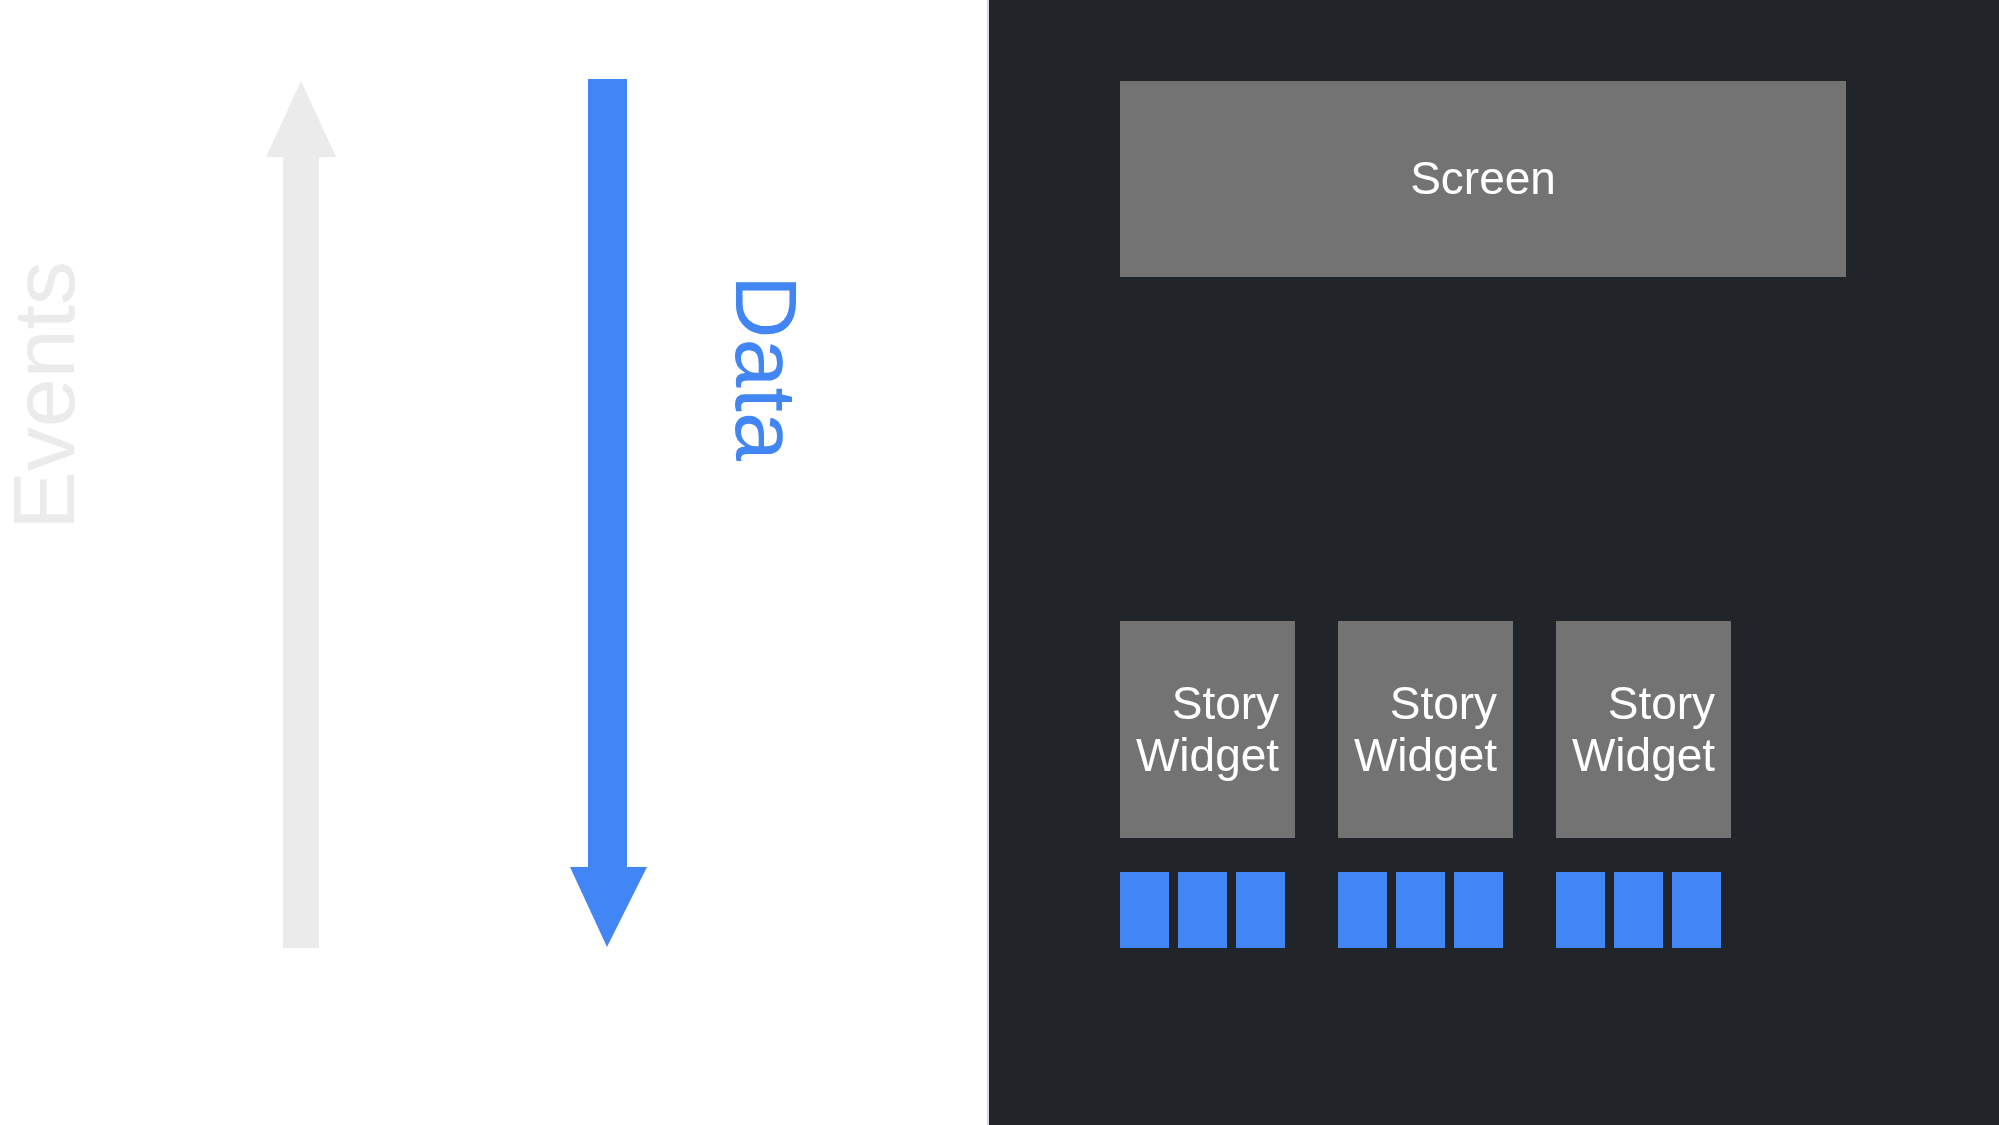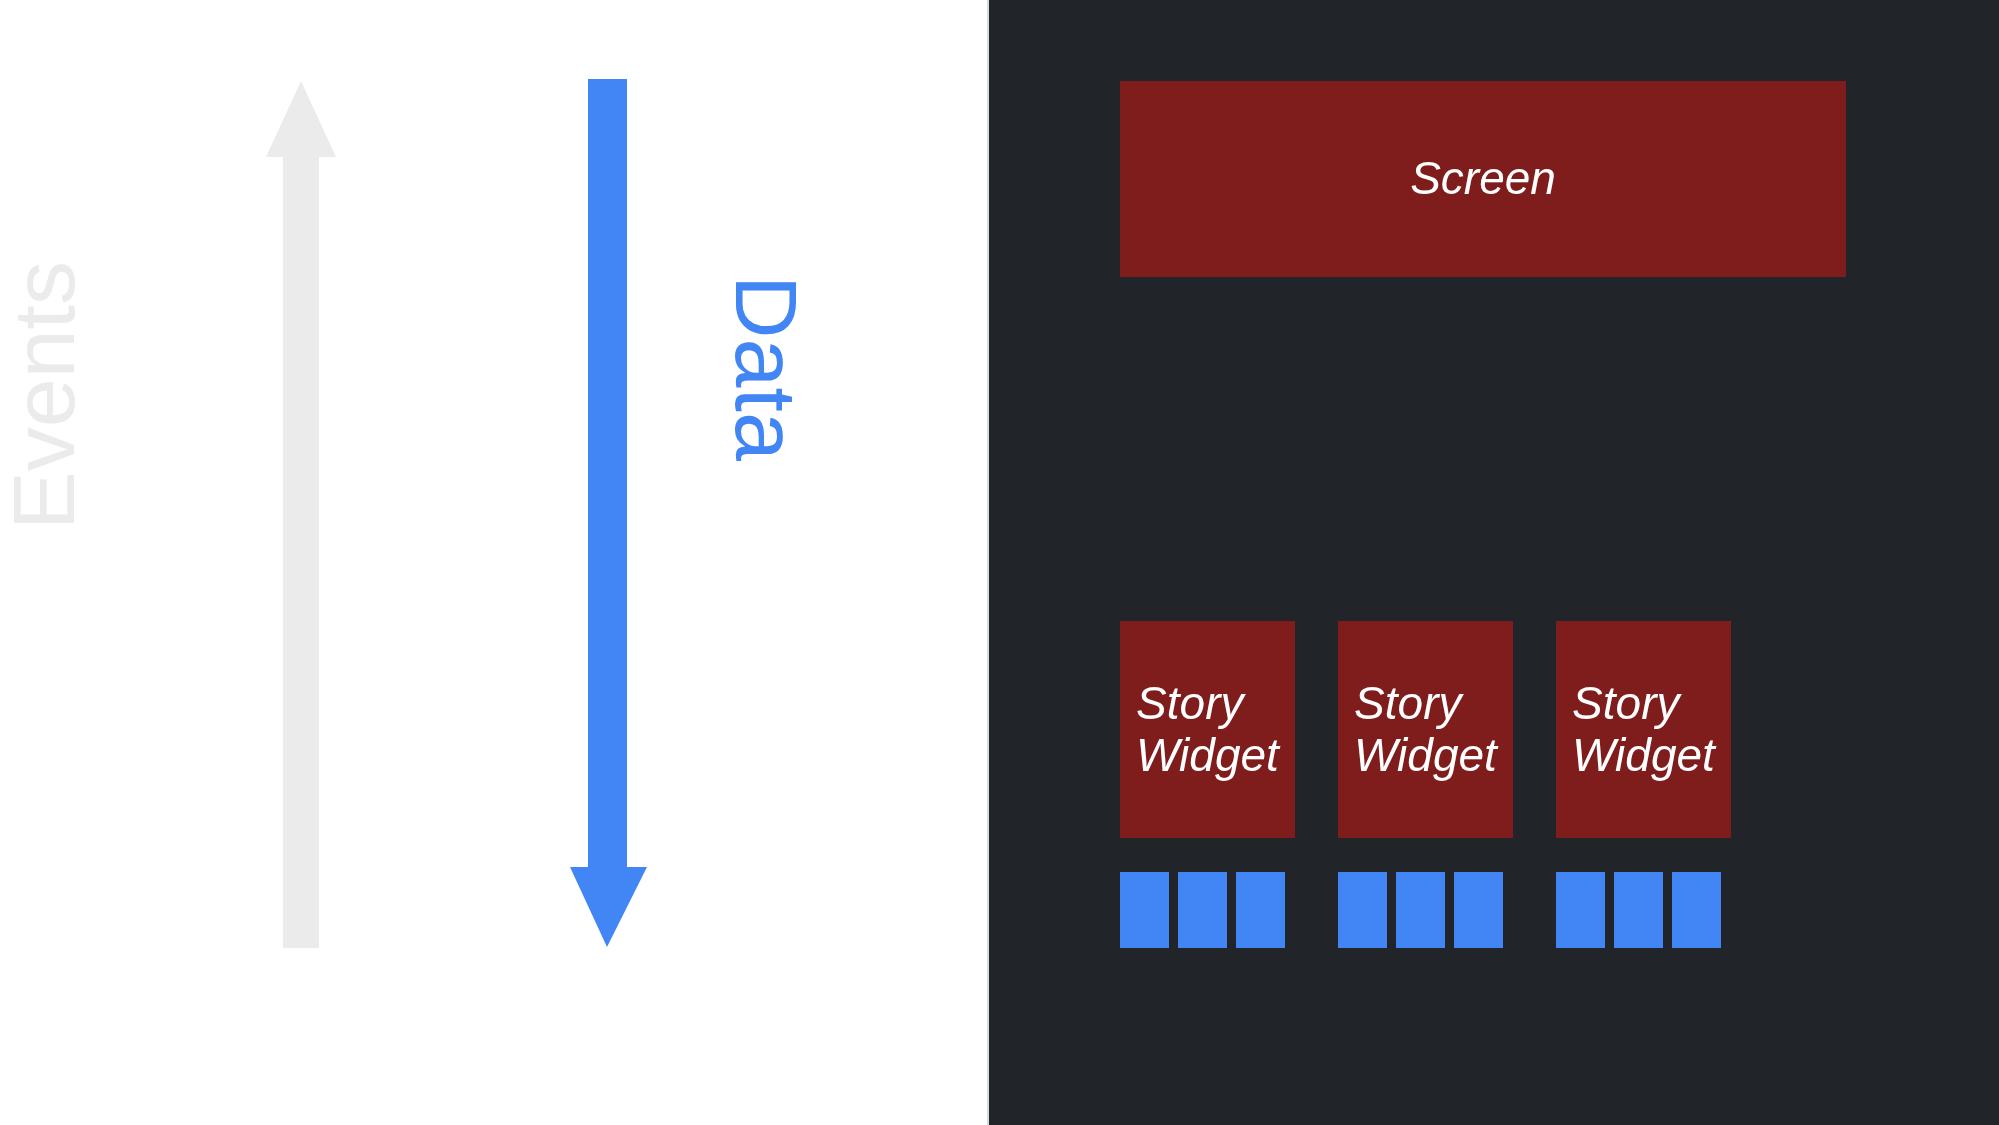--- a/index.html
+++ b/index.html
@@ -66,30 +66,29 @@
   
   #right-pane {
     position: absolute;
     left: 989px; top: 0;
     width: 1010px; height: 1125px;
     background: #212429;
   }
 
   .node-box {
     position: absolute;
-    background: #7f1d1d;
+    background: #737373;
     color: #ffffff;
     display: flex;
     align-items: center;
     justify-content: center;
-    text-align: left;
+    text-align: right;
     font-size: 46px;
     line-height: 1.12;
     font-weight: 400;
-    font-style: italic;
   }
 
   #box-screen   { left: 131px; top: 81px;  width: 726px; height: 196px; }
   #box-newsfeed { left: 131px; top: 342px; width: 726px; height: 213px; }
 
   .story-box { top: 621px; width: 175px; height: 217px; font-size: 46px; }
   #box-story-0 { left: 131px; }
   #box-story-1 { left: 349px; }
   #box-story-2 { left: 567px; }
 

